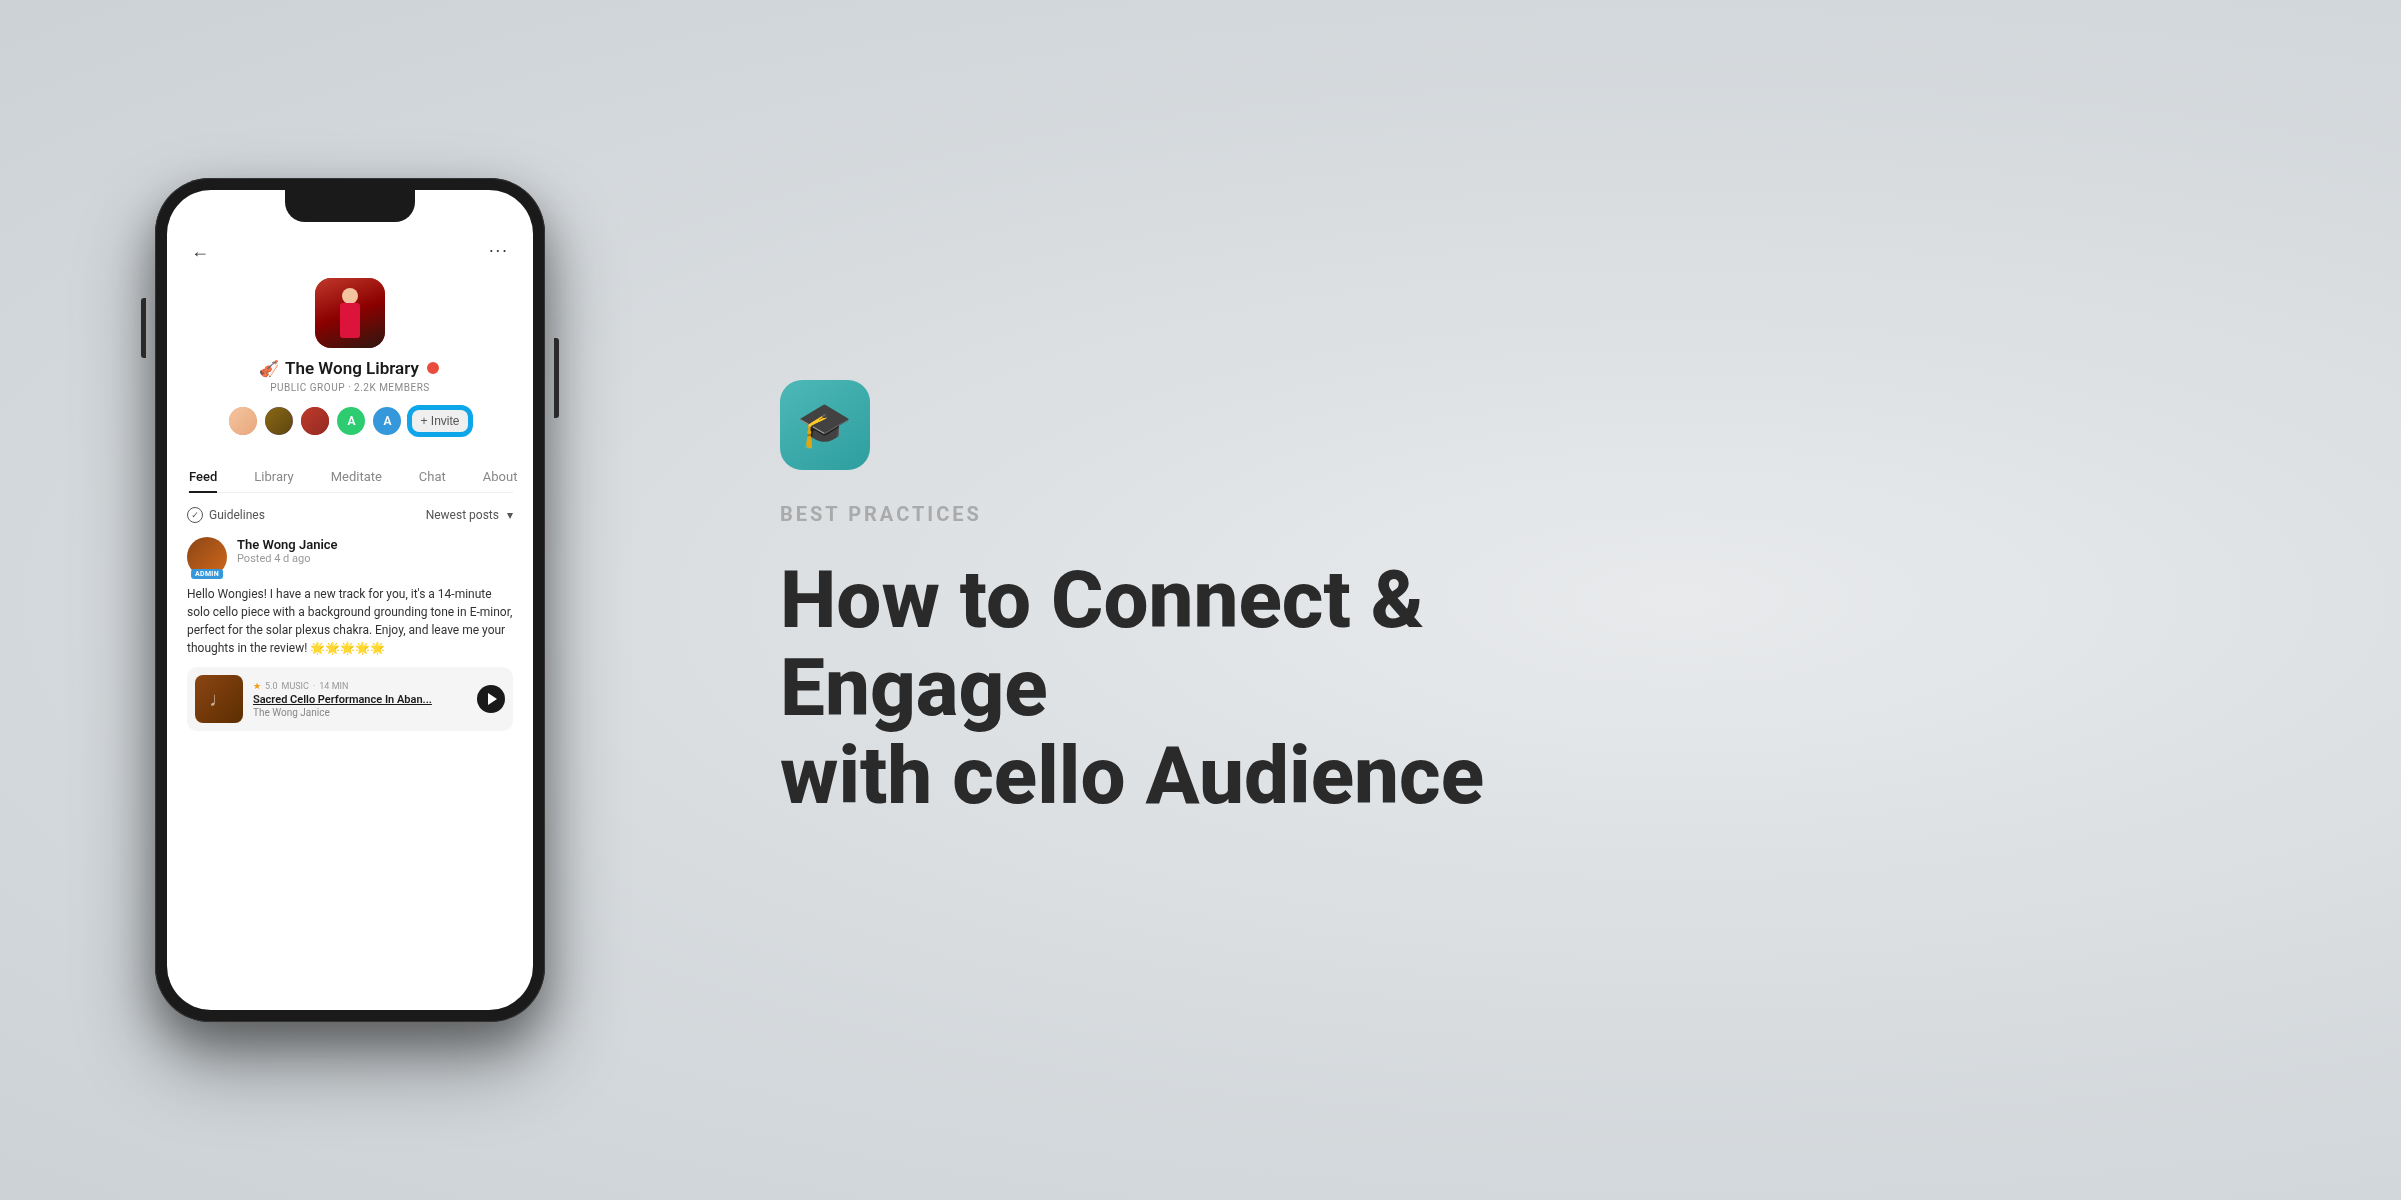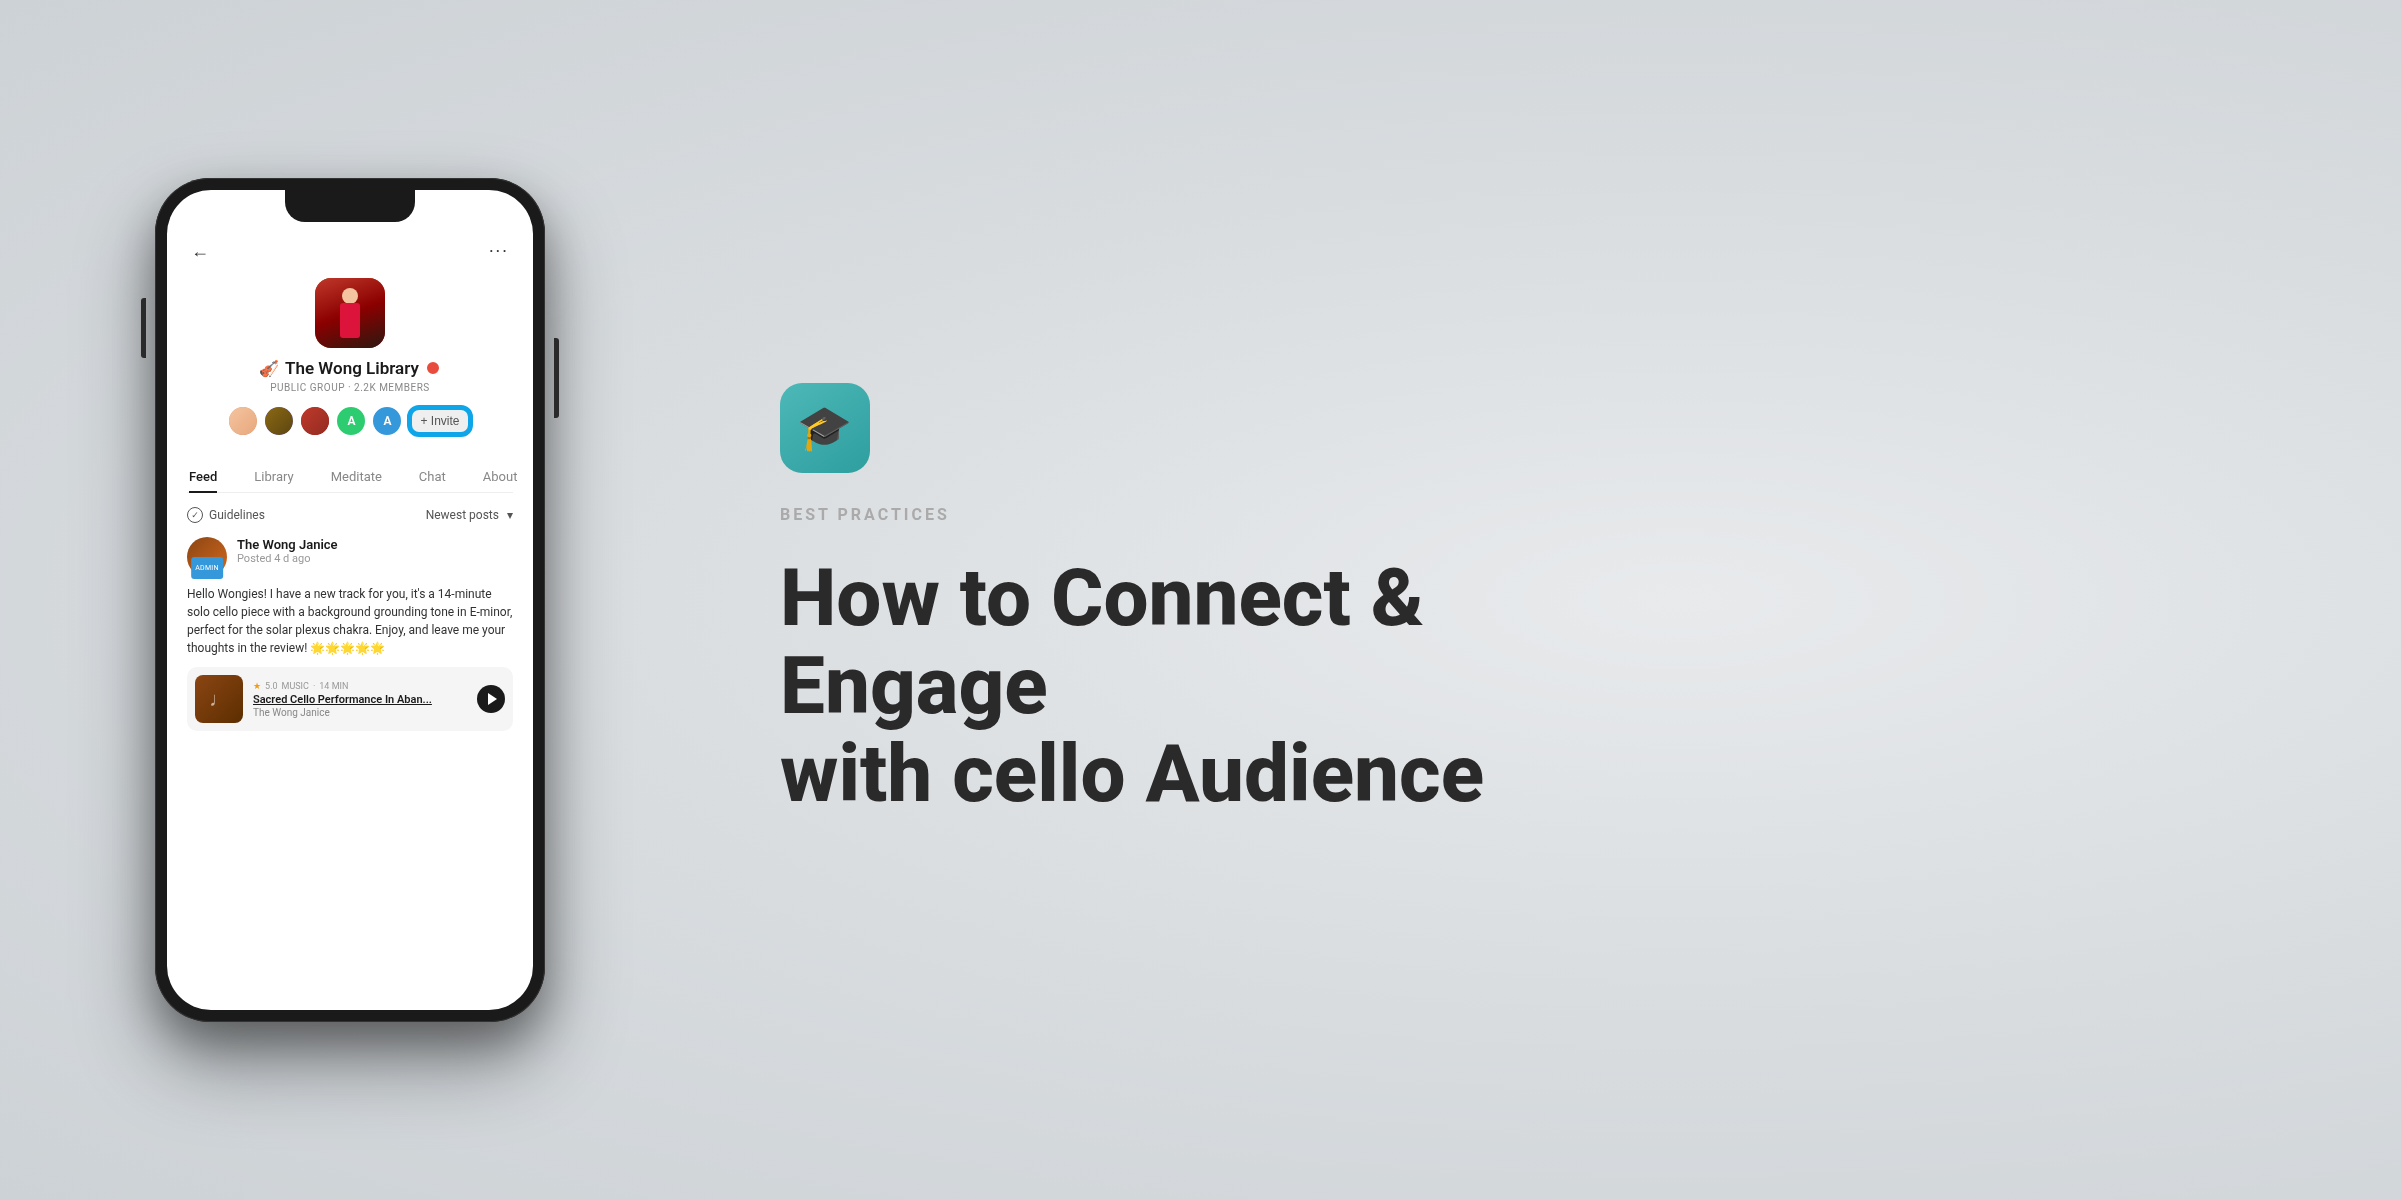--- a/index.html
+++ b/index.html
@@ -354,23 +354,23 @@
     }
 
     .admin-badge {
       position: absolute;
       bottom: -2px;
       left: 50%;
       transform: translateX(-50%);
       background: #3498db;
       color: white;
       font-size: 7px;
-      padding: 7px 4px;
+      padding: 1px 4px;
       border-radius: 3px;
-      font-weight: 400;
+      font-weight: 700;
       letter-spacing: 0.3px;
       text-align: center;
     }
 
     .post-meta {
       flex: 1;
     }
 
     .post-author {
       font-size: 13px;
@@ -489,21 +489,21 @@
       justify-content: center;
       margin-bottom: 32px;
     }
 
     .graduation-cap {
       font-size: 44px;
       color: white;
     }
 
     .best-practices-label {
-      font-size: 16px;
+      font-size: 20px;
       font-weight: 700;
       color: #aaaaaa;
       letter-spacing: 3px;
       text-transform: uppercase;
       margin-bottom: 30px;
     }
 
     .main-title {
       font-size: 80px;
       font-weight: 800;

